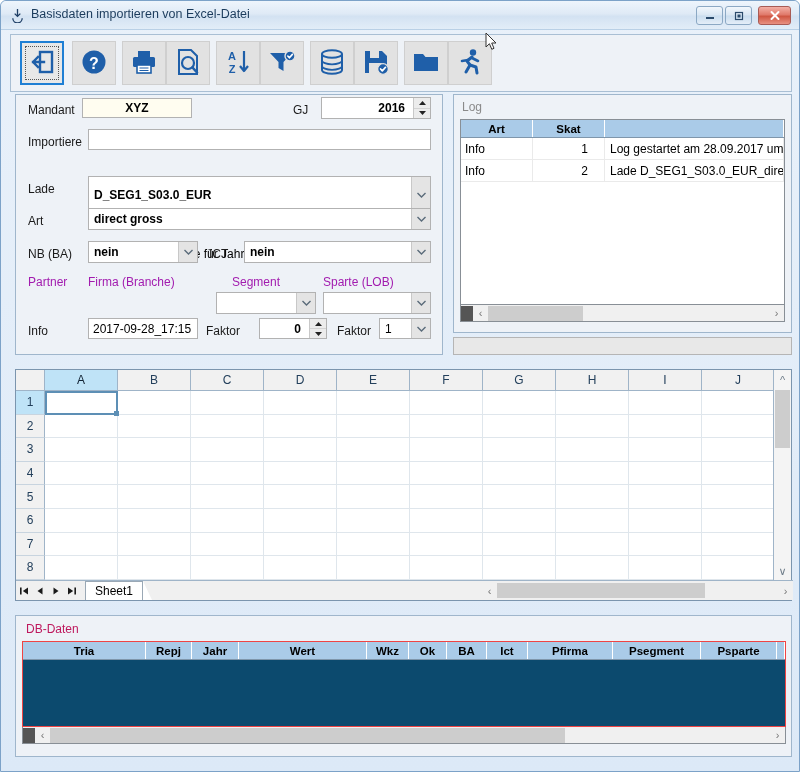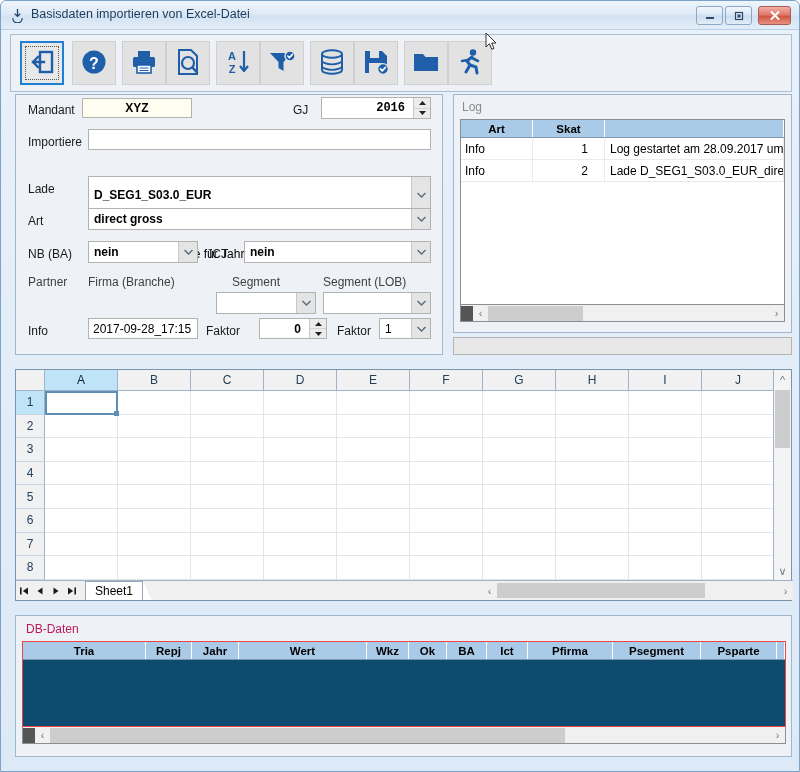--- a/index.html
+++ b/index.html
@@ -82,21 +82,21 @@
   
   #formbox {
     position: absolute; left: 14px; top: 93px;
     width: 428px; height: 261px;
     background: #eef2f7;
     border: 1px solid #9fb6cc;
   }
   .lbl {
     position: absolute; font-size: 12px; color: #1a1a1a; white-space: nowrap;
   }
-  .lbl-blue { color: #404040; }
+  .lbl-blue { color: #a21caf; }
   .fld {
     position: absolute;
     background: #ffffff;
     border: 1px solid #b2b2b2;
     font-size: 12px;
     color: #000;
     display: flex; align-items: center;
     padding: 0 4px;
   }
   .fld.bold { font-weight: bold; }
@@ -500,21 +500,21 @@
       </span>
     </div>
   </div>
 
   <div id="formbox">
 
     <span class="lbl" style="left:12px; top:8px;">Mandant</span>
     <div class="fld cream center bold" style="left:66px; top:3px; width:110px; height:20px;">XYZ</div>
 
     <span class="lbl" style="left:277px; top:8px;">GJ</span>
-    <div class="spin" style="left:305px; top:2px; width:110px; height:22px;font-family:Liberation Mono, monospace;">
+    <div class="spin" style="left:305px; top:2px; width:110px; height:22px;">
       <span class="sval">2016</span>
       <span class="sbtns">
         <span class="sbtn">
           <svg width="7" height="4" viewBox="0 0 7 4">
               <path d="M3.5 0 L7 4 L0 4 Z" fill="#222"></path>
             </svg>
         </span>
         <span class="sbtn">
           <svg width="7" height="4" viewBox="0 0 7 4">
               <path d="M3.5 4 L0 0 L7 0 Z" fill="#222"></path>
@@ -569,21 +569,21 @@
       <span class="carrow">
         <svg width="9" height="6" viewBox="0 0 9 6">
             <path d="M0.5 1 L4.5 5 L8.5 1" fill="none" stroke="#5a6b7a" stroke-width="1.4"></path>
           </svg>
       </span>
     </div>
 
     <span class="lbl lbl-blue" style="left:12px; top:180px;">Partner</span>
     <span class="lbl lbl-blue" style="left:72px; top:180px;">Firma (Branche)</span>
     <span class="lbl lbl-blue" style="left:200px; top:180px;margin-left:16px;">Segment</span>
-    <span class="lbl lbl-blue" style="left:307px; top:180px;">Segment (LOB)</span>
+    <span class="lbl lbl-blue" style="left:307px; top:180px;">Sparte (LOB)</span>
 
     <div class="combo" style="left:200px; top:197px; width:100px; height:22px;">
       <span class="cval"></span>
       <span class="carrow">
         <svg width="9" height="6" viewBox="0 0 9 6">
             <path d="M0.5 1 L4.5 5 L8.5 1" fill="none" stroke="#5a6b7a" stroke-width="1.4"></path>
           </svg>
       </span>
     </div>
     <div class="combo" style="left:307px; top:197px; width:108px; height:22px;">

